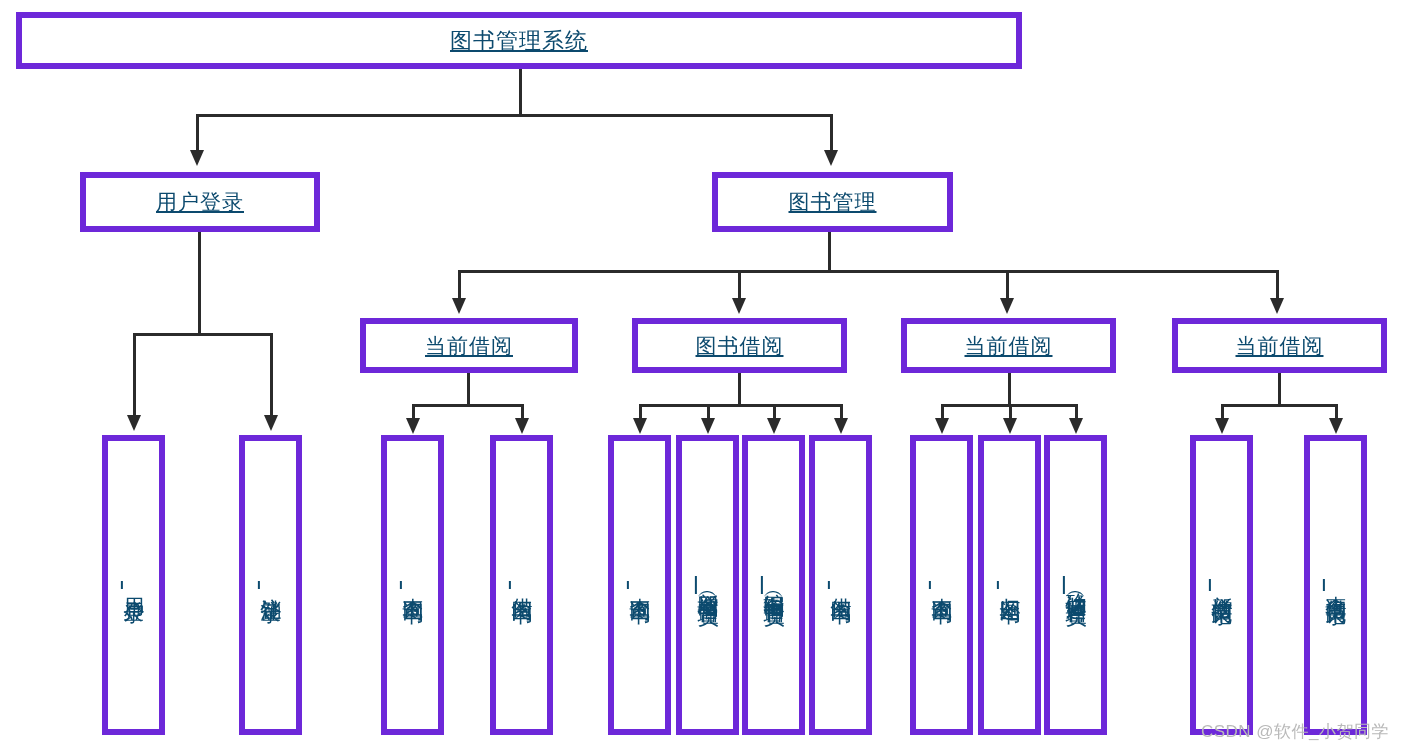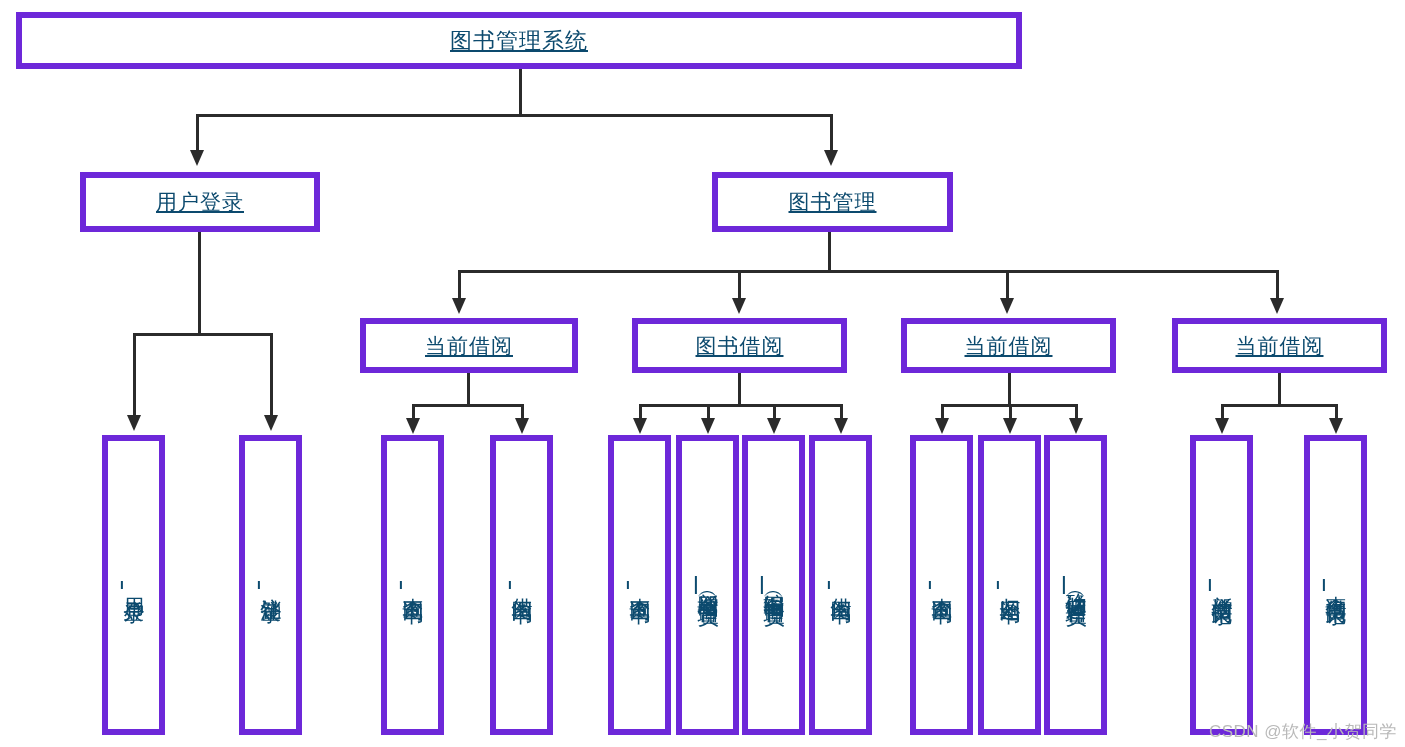--- a/index.html
+++ b/index.html
@@ -17,21 +17,21 @@
           padding:6px 0;white-space:nowrap;}
 
   .edge{position:absolute;background:#2b2b2b;}
   .edge.vline{width:3px;}
   .edge.hline{height:3px;}
 
   .arrow{position:absolute;width:0;height:0;
          border-left:7px solid transparent;border-right:7px solid transparent;
          border-top:16px solid #2b2b2b;}
 
-  #watermark{position:absolute;right:8px;bottom:4px;font-size:17px;color:#b9b9b9;
+  #watermark{position:absolute;right:16px;bottom:4px;font-size:17px;color:#b9b9b9;
              letter-spacing:0.5px;white-space:nowrap;}
 </style>
 </head>
 <body>
 
 <div id="canvas">
 
   <div class="node h root" style="left:16px;top:12px;width:1006px;height:57px;">图书管理系统</div>
 
   <div class="edge vline" style="left:519px;top:69px;height:47px;"></div>

